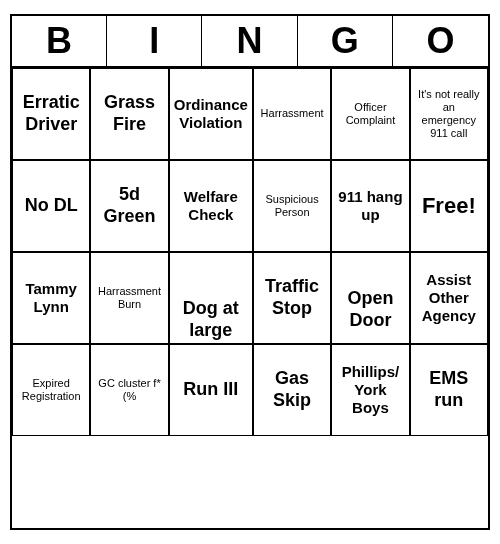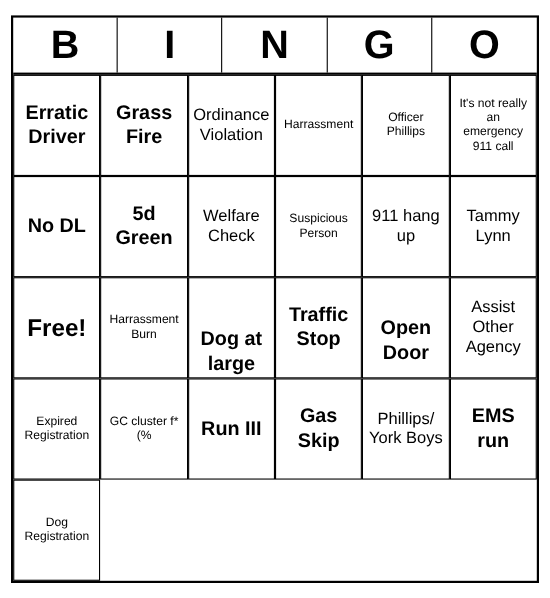--- a/index.html
+++ b/index.html
@@ -60,21 +60,21 @@
       line-height: 1.2;
     }
 
     .bingo-cell.large {
       font-size: 18px;
       font-weight: bold;
     }
 
     .bingo-cell.medium {
       font-size: 15px;
-      font-weight: normal;
+      font-weight: bold;
     }
 
     .bingo-cell.small {
       font-size: 11px;
       justify-content: center;
     }
 
     .bingo-cell.free {
       font-size: 22px;
       font-weight: bold;
@@ -98,45 +98,45 @@
       <div class="bingo-cell large">
         <span style="white-space: pre-line;">Grass Fire</span>
       </div>
       <div class="bingo-cell medium">
         <span style="white-space: pre-line;">Ordinance Violation</span>
       </div>
       <div class="bingo-cell small">
         <span style="white-space: pre-line;">Harrassment</span>
       </div>
       <div class="bingo-cell small">
-        <span style="white-space: pre-line;">Officer Phillips</span>
+        <span style="white-space: pre-line;">Officer Complaint</span>
       </div>
       <div class="bingo-cell small">
         <span style="white-space: pre-line;">It's not really an emergency 911 call</span>
       </div>
       <div class="bingo-cell large">
         <span style="white-space: pre-line;">No DL</span>
       </div>
       <div class="bingo-cell large">
         <span style="white-space: pre-line;">5d Green</span>
       </div>
       <div class="bingo-cell medium">
         <span style="white-space: pre-line;">Welfare Check</span>
       </div>
       <div class="bingo-cell small">
         <span style="white-space: pre-line;">Suspicious Person</span>
       </div>
       <div class="bingo-cell medium">
         <span style="white-space: pre-line;">911 hang up</span>
       </div>
+      <div class="bingo-cell free">
+        <span style="white-space: pre-line;">Free!</span>
+      </div>
       <div class="bingo-cell medium">
         <span style="white-space: pre-line;">Tammy Lynn</span>
-      </div>
-      <div class="bingo-cell free">
-        <span style="white-space: pre-line;">Free!</span>
       </div>
       <div class="bingo-cell small">
         <span style="white-space: pre-line;">Harrassment Burn</span>
       </div>
       <div class="bingo-cell large">
         <span style="white-space: pre-line; margin-top: 44px;">Dog at large</span>
       </div>
       <div class="bingo-cell large">
         <span style="white-space: pre-line;">Traffic Stop</span>
       </div>
@@ -157,17 +157,14 @@
       </div>
       <div class="bingo-cell large">
         <span style="white-space: pre-line;">Gas Skip</span>
       </div>
       <div class="bingo-cell medium">
         <span style="white-space: pre-line;">Phillips/ York Boys</span>
       </div>
       <div class="bingo-cell large">
         <span style="white-space: pre-line;">EMS run</span>
       </div>
-      <div class="bingo-cell small">
-        <span style="white-space: pre-line;">Dog Registration</span>
-      </div>
     </div>
 </div>
 
 </body></html>

